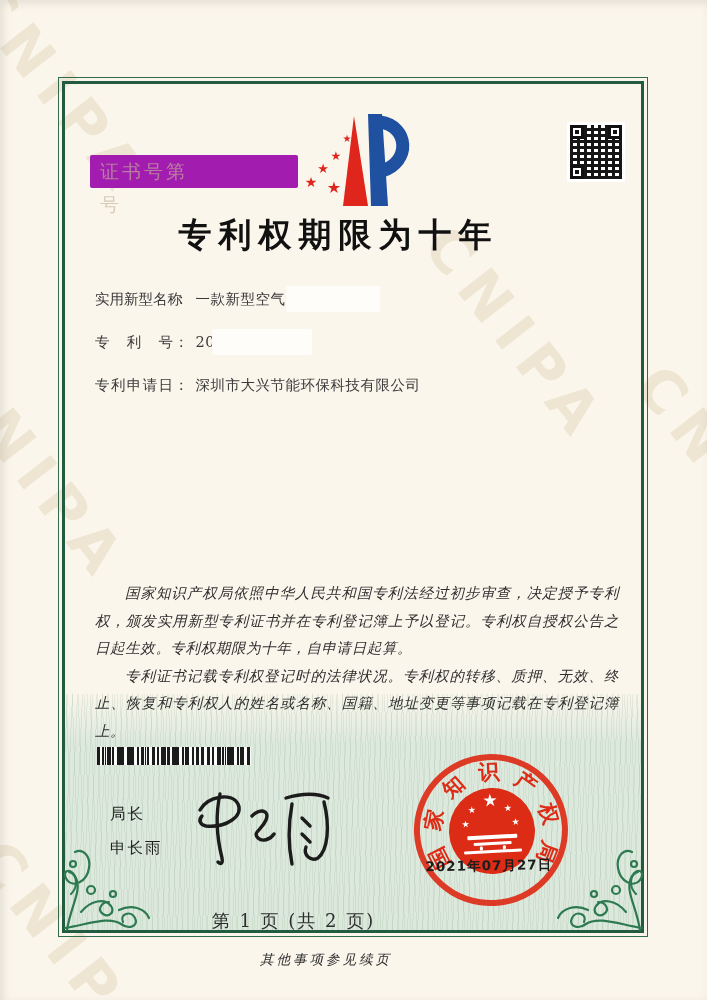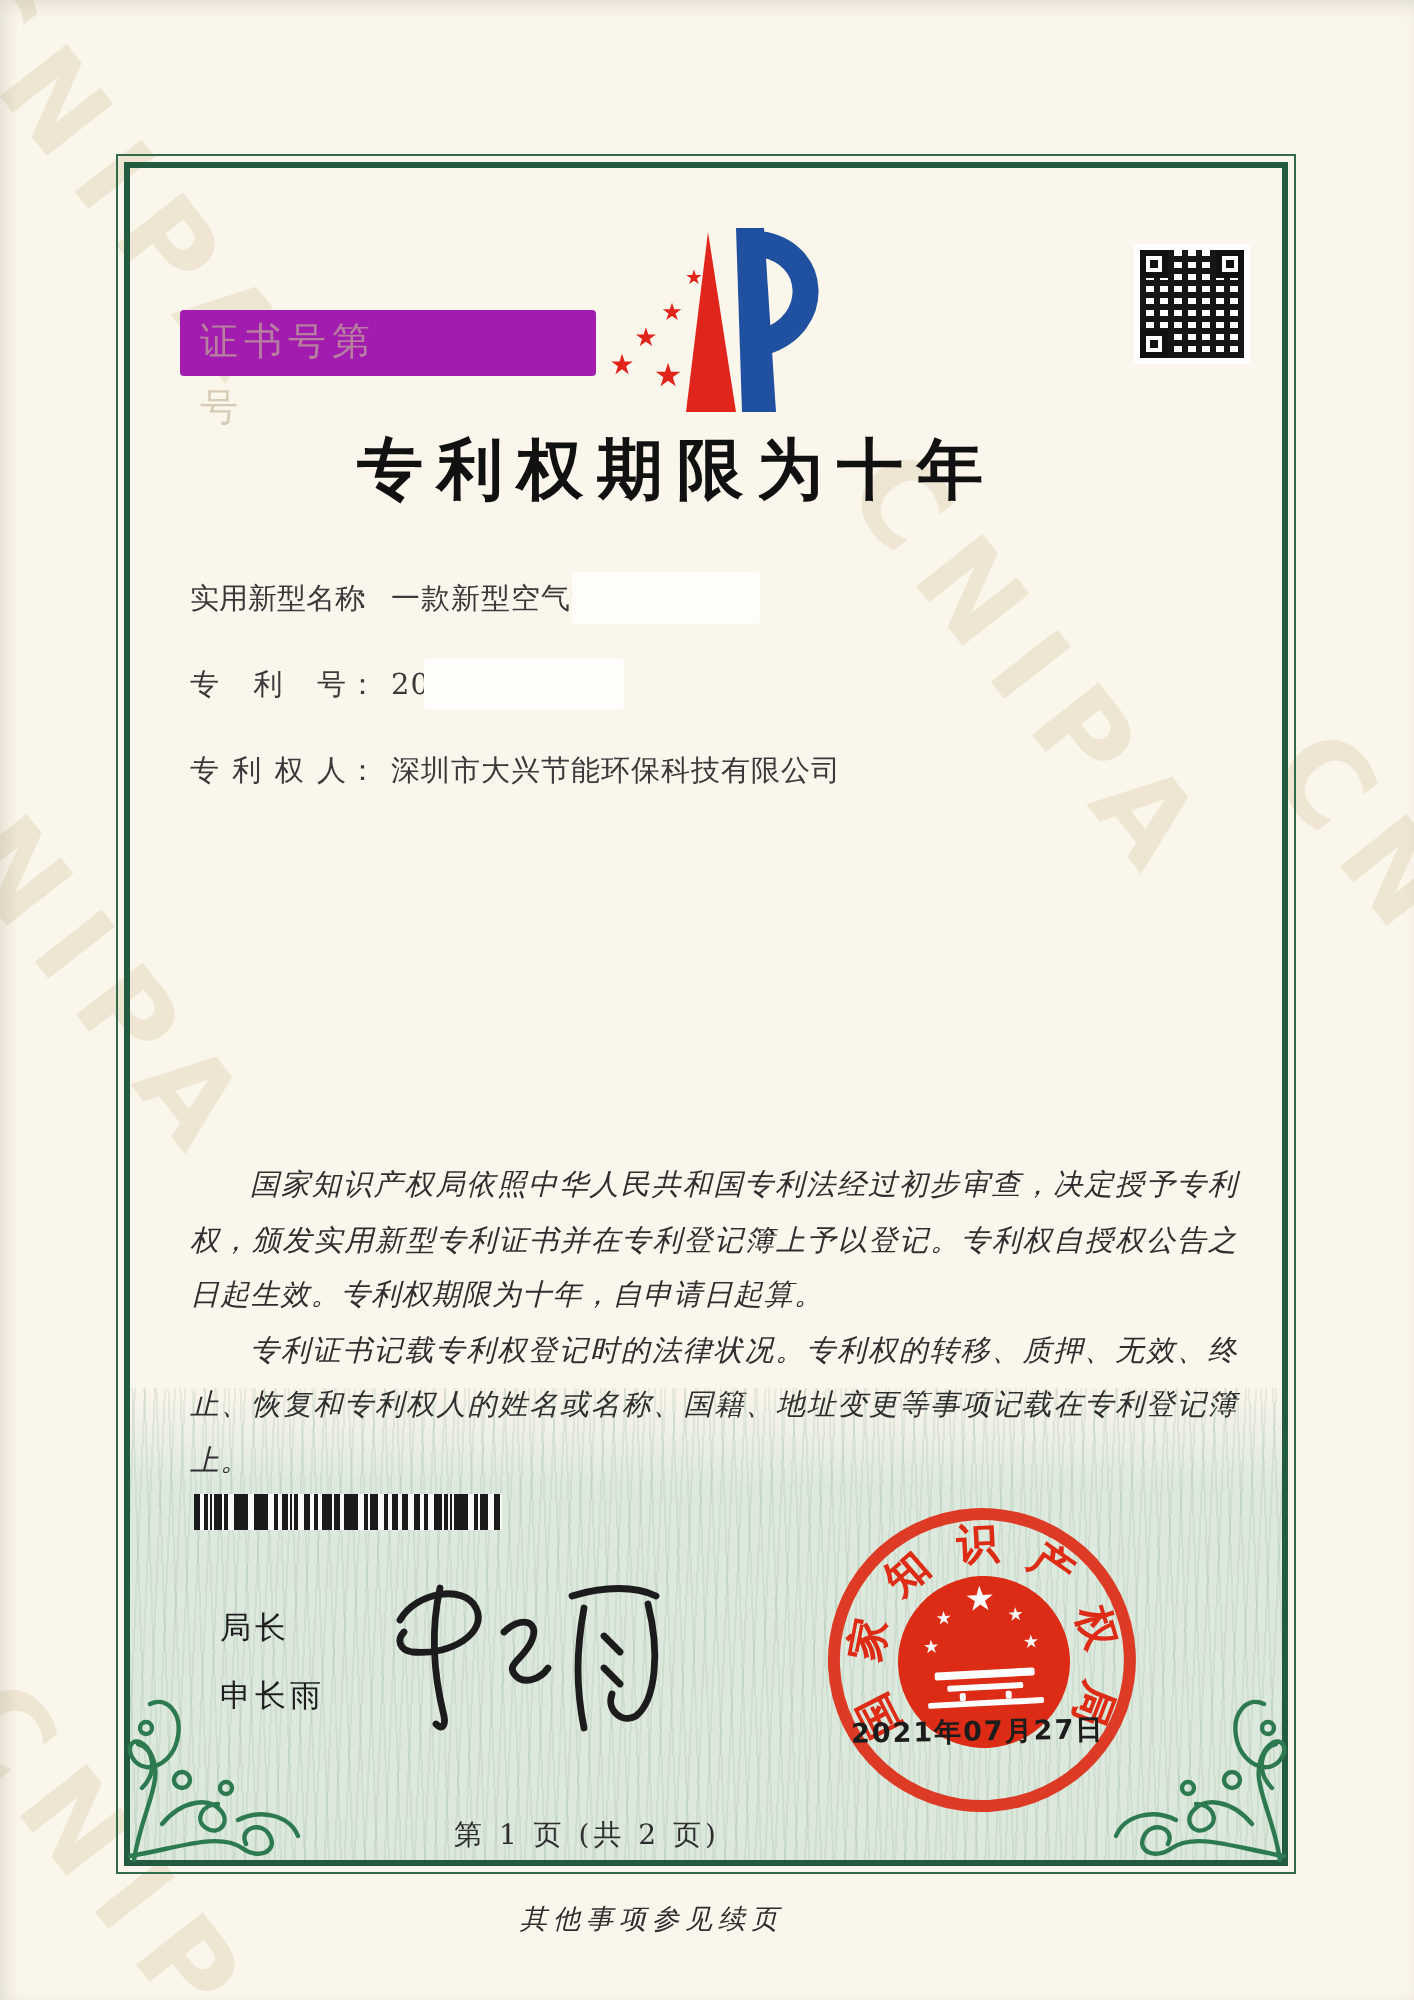--- a/index.html
+++ b/index.html
@@ -153,21 +153,21 @@
   }
 
   
   .orn { position:absolute; width:92px; height:112px; }
   .orn-l { left:61px; top:820px; }
   .orn-r { left:554px; top:820px; transform:scaleX(-1); }
 
   
   .page-no {
     position:absolute; left:0; right:120px; top:909px; text-align:center;
-    font-size:14px; color:#2e2e2e; letter-spacing:2px;
+    font-size:18px; color:#2e2e2e; letter-spacing:2px;
   }
   .note {
     position:absolute; left:0; right:55px; top:951px; text-align:center;
     font-size:13.5px; font-style:italic; color:#2e2e2e; letter-spacing:3px;
   }
 </style>
 </head>
 <body>
 
 <div class="wm wm1">CNIPA</div>
@@ -210,21 +210,21 @@
 <div class="fields">
   <div class="frow">
     <span class="flabel">实用新型名称</span><span class="fcolon">：</span><span class="fvalue">一款新型空气能</span>
     <span class="redact redact-name"></span>
   </div>
   <div class="frow">
     <span class="flabel">专利号</span><span class="fcolon">：</span><span class="fvalue">2020</span>
     <span class="redact redact-patno"></span>
   </div>
   <div class="frow">
-    <span class="flabel">专利权人</span><span class="fcolon">：</span><span class="fvalue">深圳市大兴节能环保科技有限公司</span>
+    <span class="flabel">专利申请日</span><span class="fcolon">：</span><span class="fvalue">深圳市大兴节能环保科技有限公司</span>
   </div>
 </div>
 
 <div class="body-text">
   <p>国家知识产权局依照中华人民共和国专利法经过初步审查，决定授予专利权，颁发实用新型专利证书并在专利登记簿上予以登记。专利权自授权公告之日起生效。专利权期限为十年，自申请日起算。</p>
   <p>专利证书记载专利权登记时的法律状况。专利权的转移、质押、无效、终止、恢复和专利权人的姓名或名称、国籍、地址变更等事项记载在专利登记簿上。</p>
 </div>
 
 <div class="barcode"></div>
 

